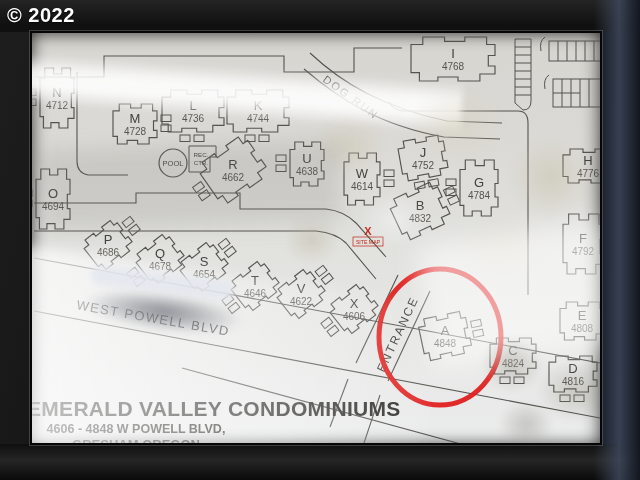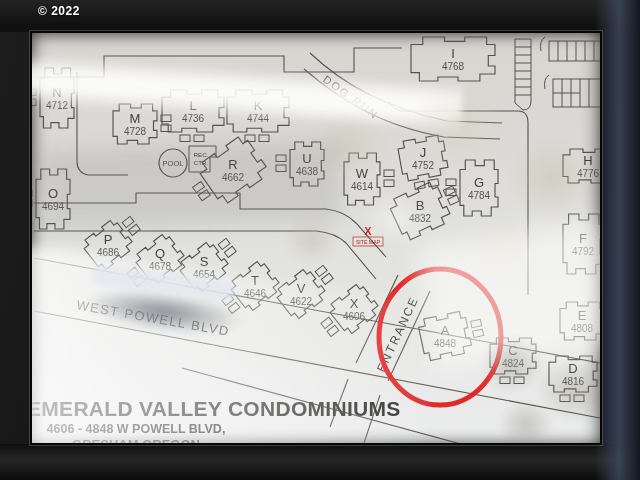--- a/index.html
+++ b/index.html
@@ -54,22 +54,22 @@
     background:radial-gradient(50% 50% at 50% 55%,rgba(66,72,84,.6),rgba(66,72,84,0) 75%);
     filter:blur(4px);}
   .car-glass{left:58px;top:240px;width:145px;height:20px;transform:rotate(7deg);border-radius:10px;
     background:rgba(228,232,238,.85);filter:blur(3px);}
   .trees-br{left:438px;top:298px;width:140px;height:110px;opacity:.35;filter:blur(3px);
     background:
       radial-gradient(45px 40px at 30% 30%,rgba(120,118,104,.9),transparent 70%),
       radial-gradient(55px 45px at 75% 55%,rgba(132,128,112,.9),transparent 70%),
       radial-gradient(40px 35px at 40% 85%,rgba(110,108,95,.85),transparent 70%);}
   
-  .watermark{position:absolute;left:7px;top:4px;color:#ffffff;font-size:12px;font-weight:700;
-    letter-spacing:.5px;text-shadow:0 1px 2px rgba(0,0,0,.7);margin-left:31px;}
+  .watermark{position:absolute;left:7px;top:4px;color:#ffffff;font-size:20px;font-weight:700;
+    letter-spacing:.5px;text-shadow:0 1px 2px rgba(0,0,0,.7);}
 </style>
 </head>
 <body>
 
 <div class="photo">
 
   <div class="frame-top-sheen"></div>
   <div class="frame-bottom-sheen"></div>
   <div class="frame-right-sheen"></div>
 

